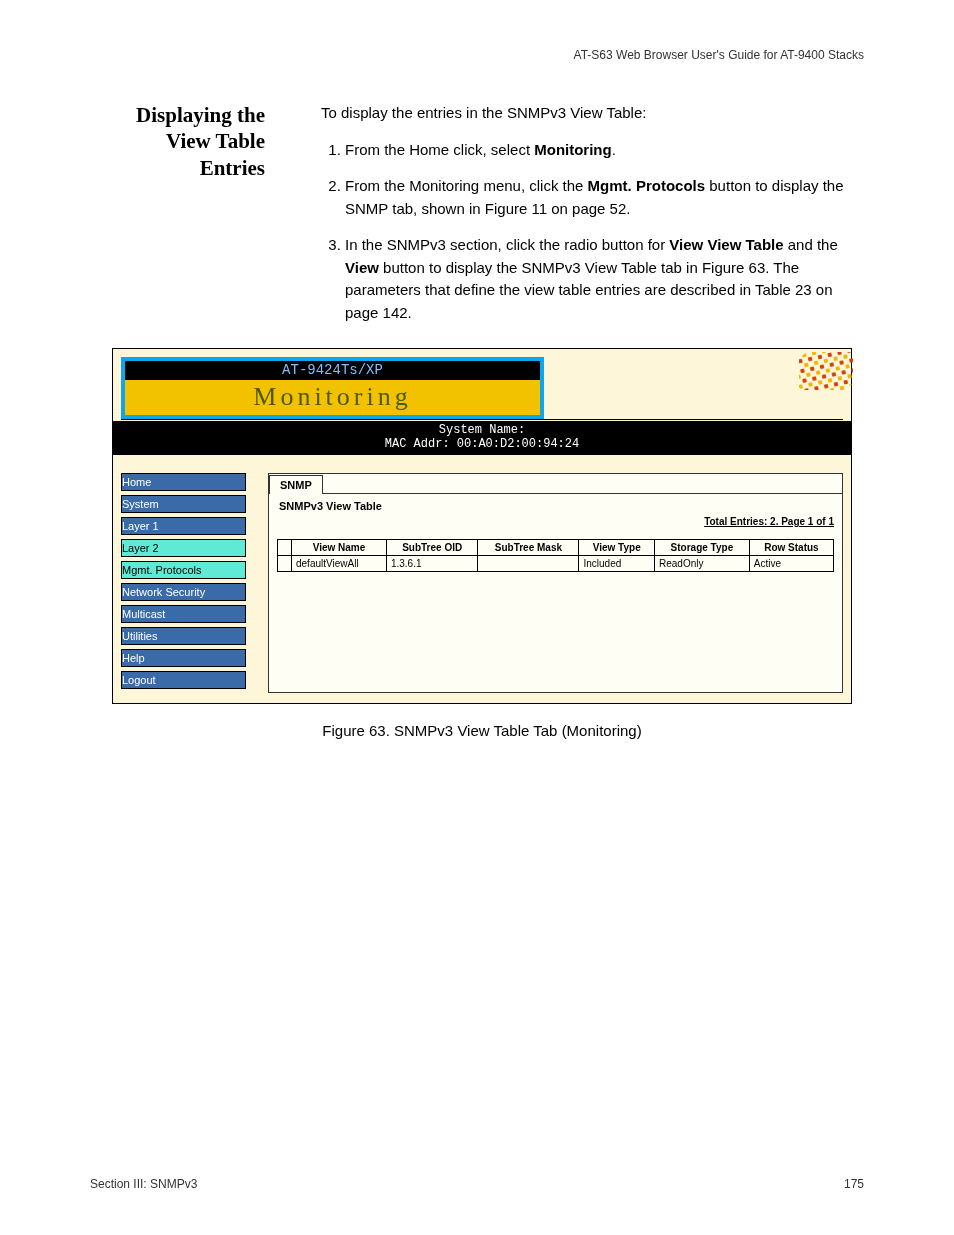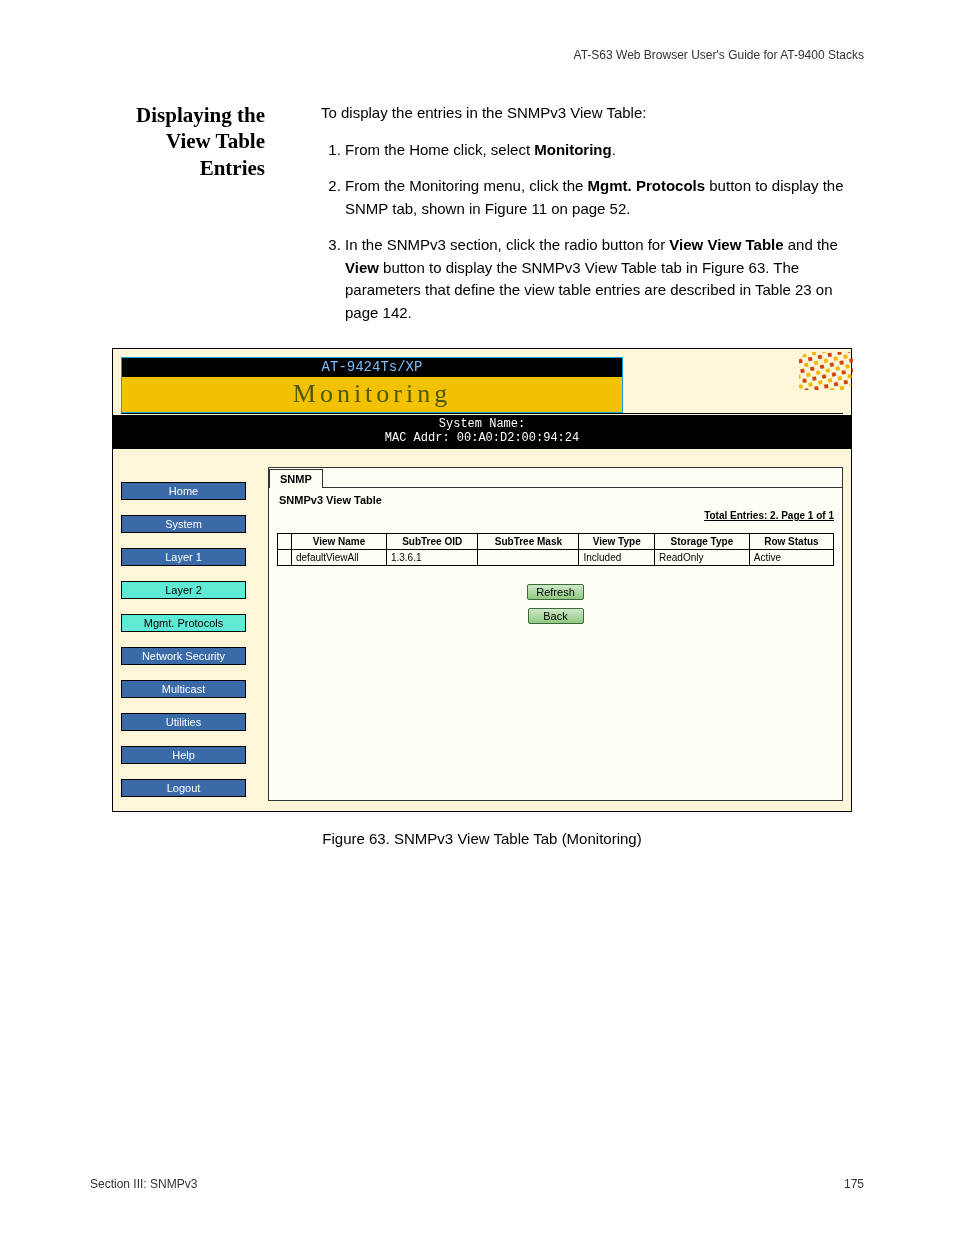--- a/index.html
+++ b/index.html
@@ -70,22 +70,22 @@
       radial-gradient(circle at 50% 50%, #d64000 2px, transparent 2.5px) 5px 5px/10px 10px;
     transform: rotate(-12deg);
     border-radius: 50%;
   }
   .top-bar {
     display: flex;
     align-items: stretch;
     margin-bottom: 0;
   }
   .title-strip {
-    width: 502px;
-    border: 1px solid #0ea5e9;
+    width: 423px;
+    border: 4px solid #0ea5e9;
   }
   .model-strip {
     background: #000;
     color: #7fbfff;
     font-family: "Courier New", monospace;
     font-size: 14px;
     text-align: center;
     padding: 1px 0 2px;
   }
   .monitoring-strip {
@@ -121,24 +121,22 @@
     width: 125px;
     flex: 0 0 125px;
   }
   .nav-item {
     display: block;
     width: 100%;
     border: 1px solid #000;
     background: #3a6aa8;
     color: #fff;
     font-size: 11px;
-    text-align: center;
-    padding: 2px 13px;
+    padding: 2px 0;
     margin-bottom: 4px;
-    margin-top: 15px;
   }
   .nav-item.light {
     background: #5eead4;
     color: #000;
   }
   .content-pane {
     flex: 1;
     border: 1px solid #333;
     background: #fffef5;
     padding: 5px 8px 14px 8px;
@@ -300,24 +298,20 @@
                 <td>defaultViewAll</td>
                 <td>1.3.6.1</td>
                 <td></td>
                 <td>Included</td>
                 <td>ReadOnly</td>
                 <td>Active</td>
               </tr>
             </tbody>
           </table>
 
-          <div class="btns">
-            <span class="ui-btn">Refresh</span><br>
-            <span class="ui-btn">Back</span>
-          </div>
         </div>
       </div>
     </div>
 
     <div class="fig-caption">Figure 63. SNMPv3 View Table Tab (Monitoring)</div>
   </div>
 </div>
 
 <div class="footer">
   <span>Section III: SNMPv3</span>

